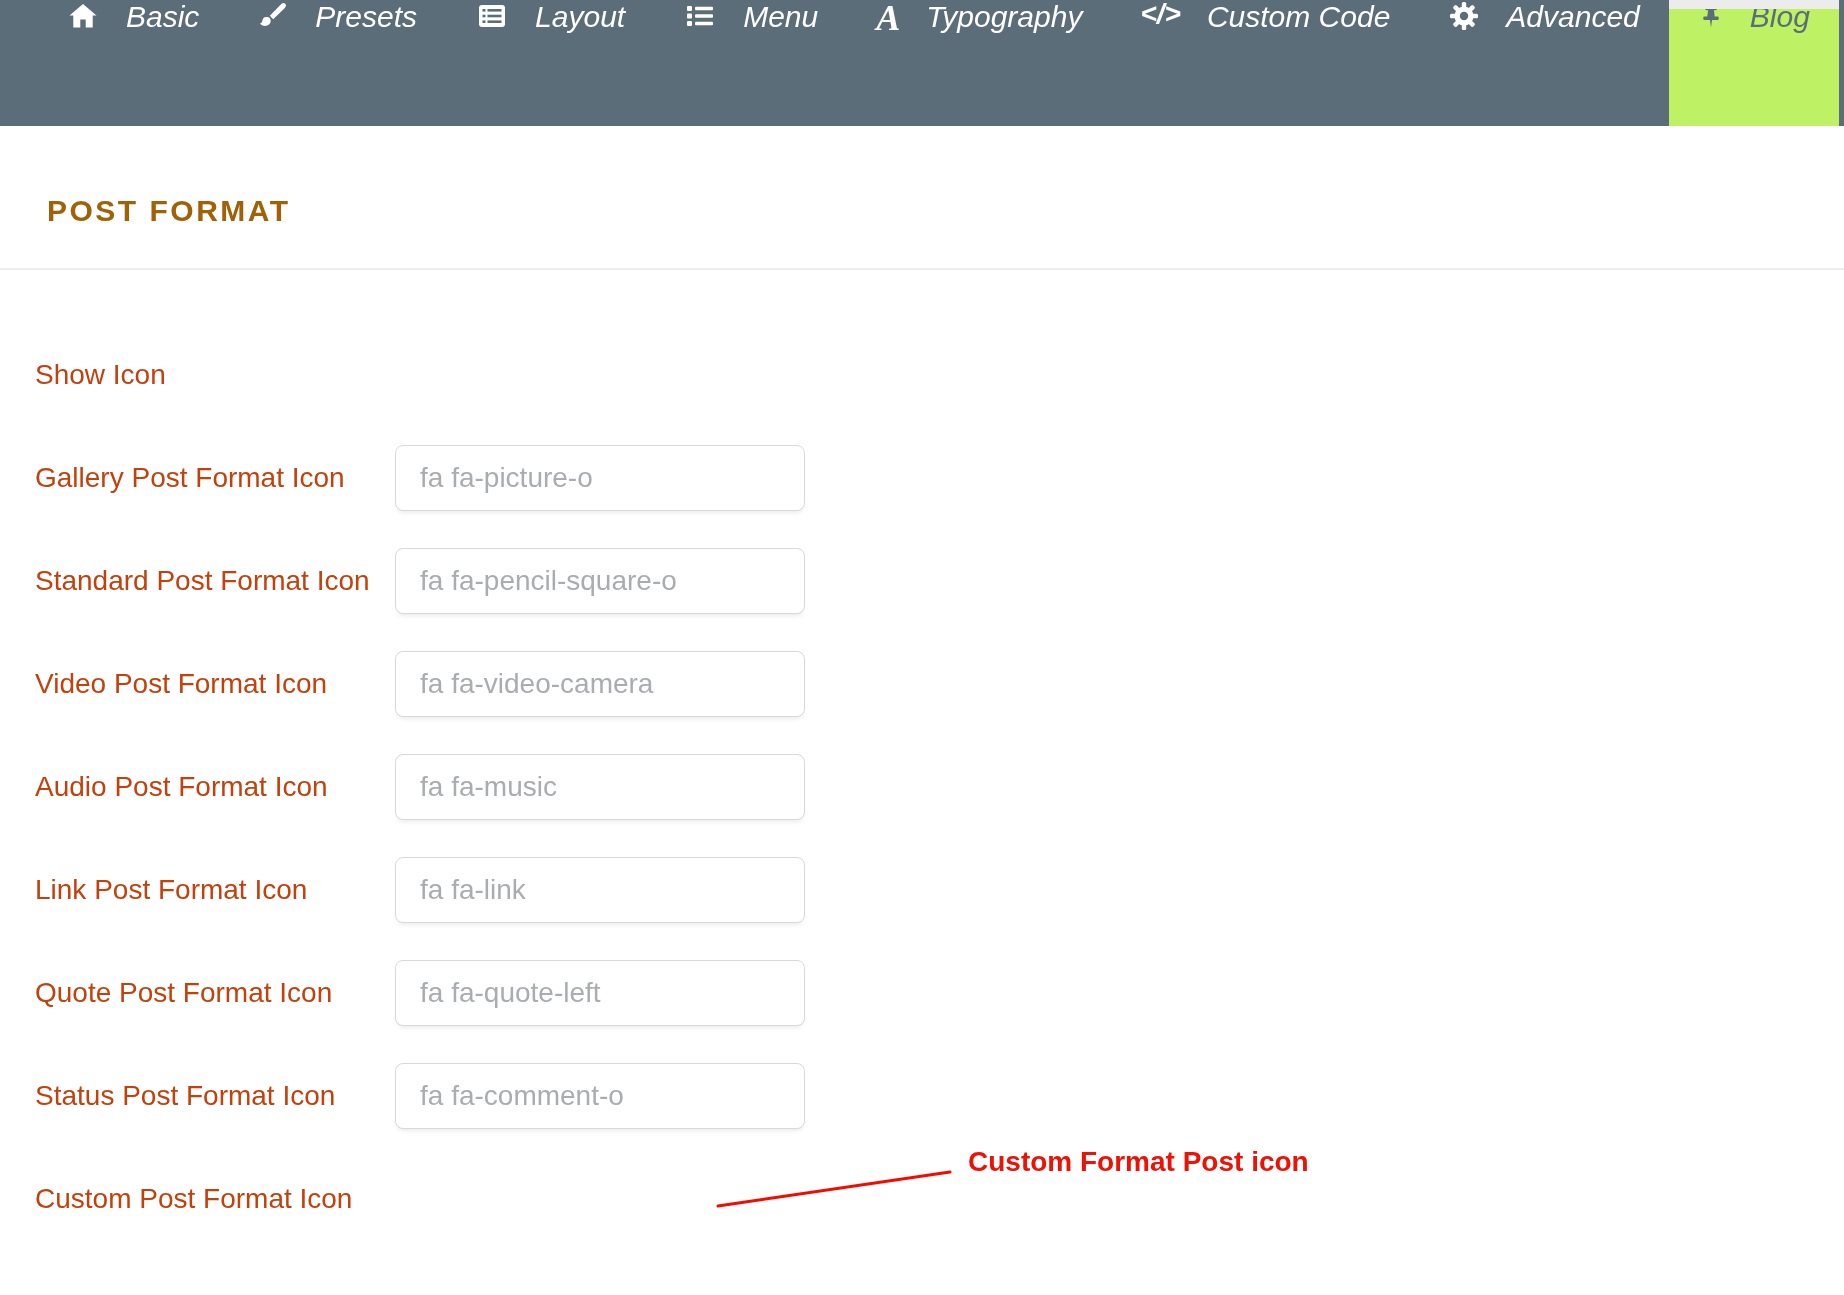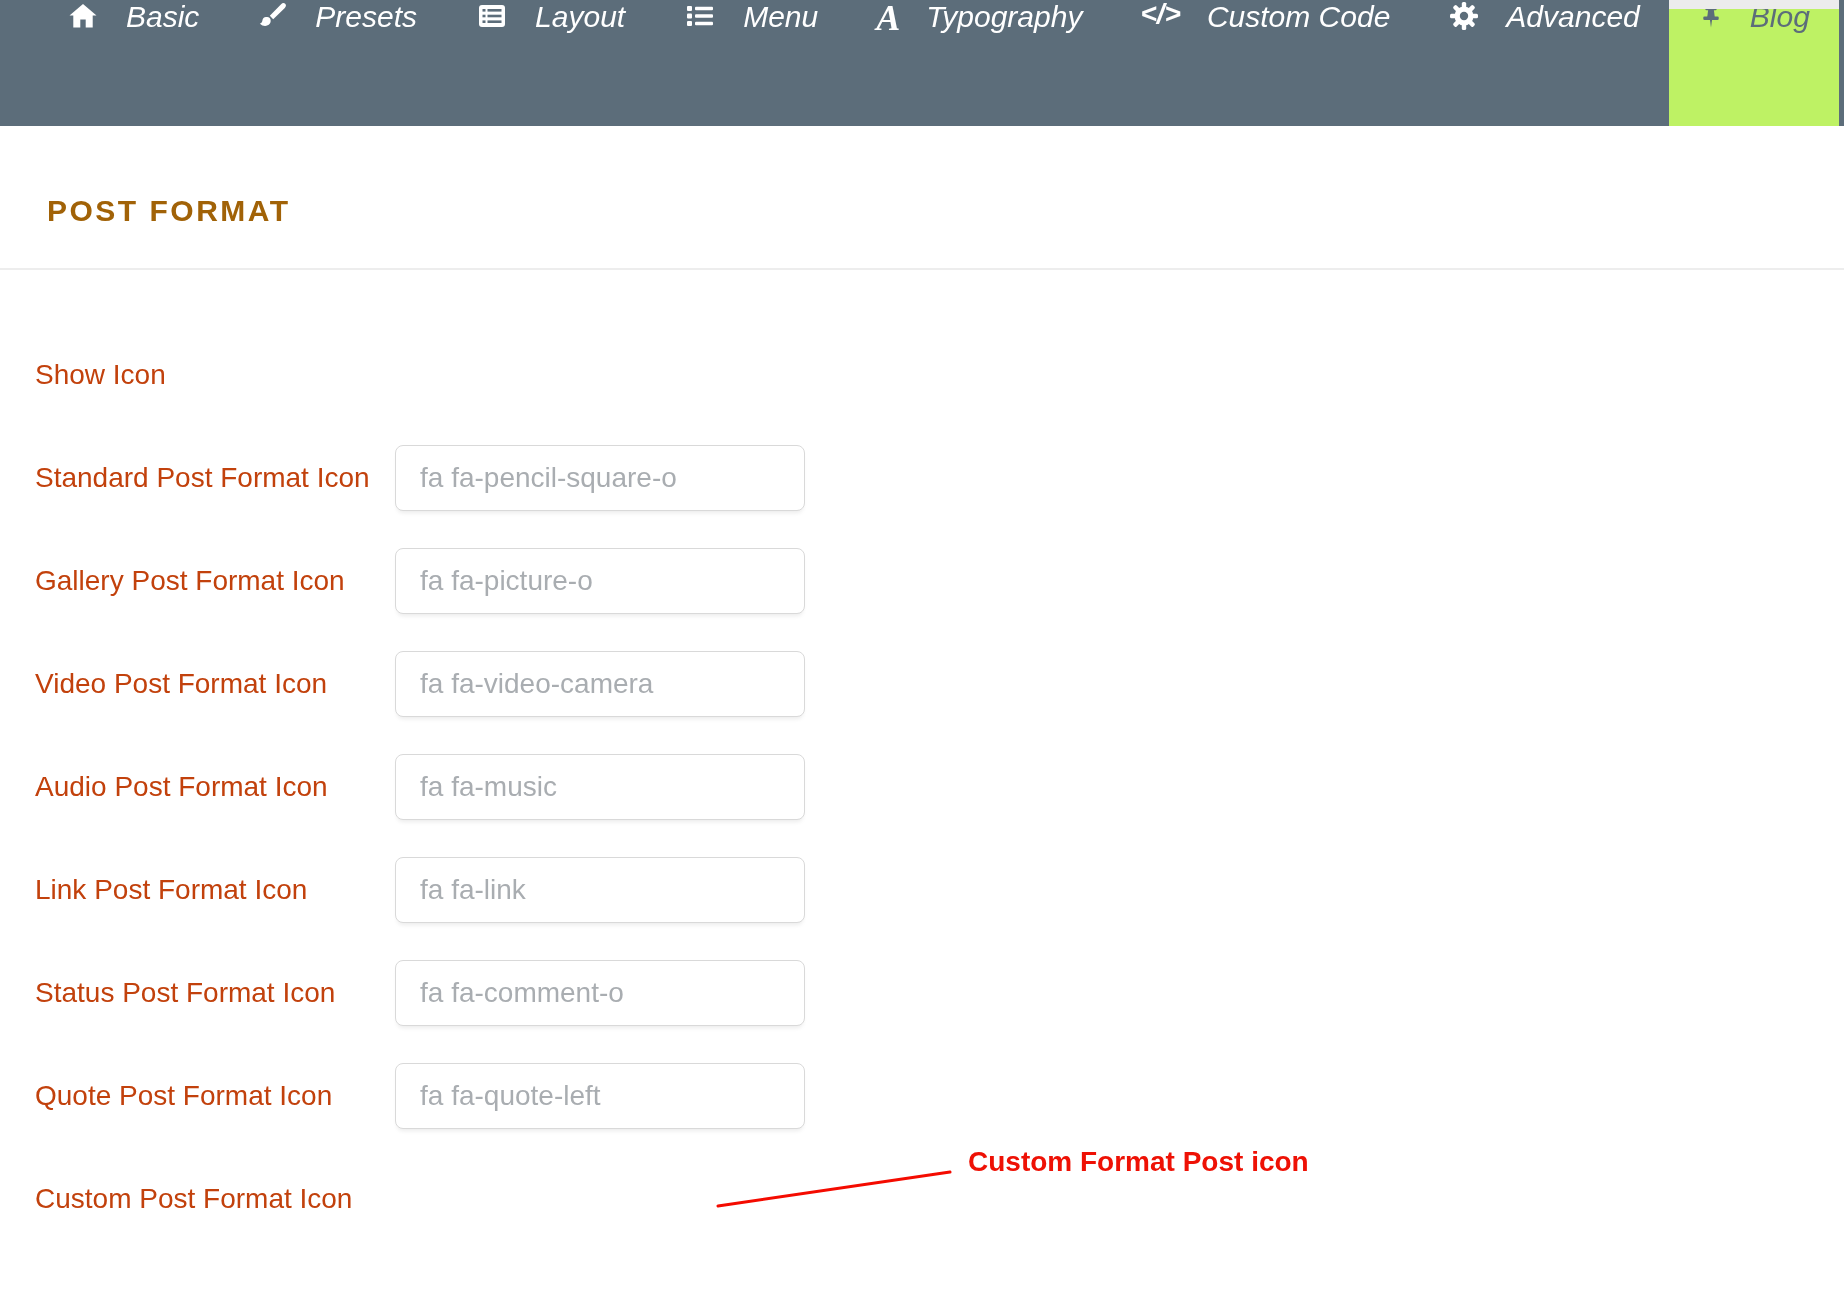--- a/index.html
+++ b/index.html
@@ -168,52 +168,52 @@
   <h1>POST FORMAT</h1>
 </div>
 
 <div class="form">
 
   <div class="row">
     <div class="flabel">Show Icon</div>
   </div>
 
   <div class="row">
+    <div class="flabel">Gallery Post Format Icon</div>
+    <input class="ficonput" type="text" placeholder="fa fa-picture-o" style="">
+  </div>
+
+  <div class="row">
     <div class="flabel">Standard Post Format Icon</div>
     <input class="ficonput" type="text" placeholder="fa fa-pencil-square-o" style="">
   </div>
 
   <div class="row">
-    <div class="flabel">Gallery Post Format Icon</div>
-    <input class="ficonput" type="text" placeholder="fa fa-picture-o" style="">
-  </div>
-
-  <div class="row">
     <div class="flabel">Video Post Format Icon</div>
     <input class="ficonput" type="text" placeholder="fa fa-video-camera" style="">
   </div>
 
   <div class="row">
     <div class="flabel">Audio Post Format Icon</div>
     <input class="ficonput" type="text" placeholder="fa fa-music" style="">
   </div>
 
   <div class="row">
     <div class="flabel">Link Post Format Icon</div>
     <input class="ficonput" type="text" placeholder="fa fa-link" style="">
   </div>
 
   <div class="row">
+    <div class="flabel">Quote Post Format Icon</div>
+    <input class="ficonput" type="text" placeholder="fa fa-quote-left" style="">
+  </div>
+
+  <div class="row">
     <div class="flabel">Status Post Format Icon</div>
     <input class="ficonput" type="text" placeholder="fa fa-comment-o" style="">
-  </div>
-
-  <div class="row">
-    <div class="flabel">Quote Post Format Icon</div>
-    <input class="ficonput" type="text" placeholder="fa fa-quote-left" style="">
   </div>
 
   <div class="row">
     <div class="flabel">Custom Post Format Icon</div>
   </div>
 
 </div>
 
 <div class="annotation-text">Custom Format Post icon</div>
 <svg class="annotation-line" width="270" height="60" viewBox="0 0 270 60">

